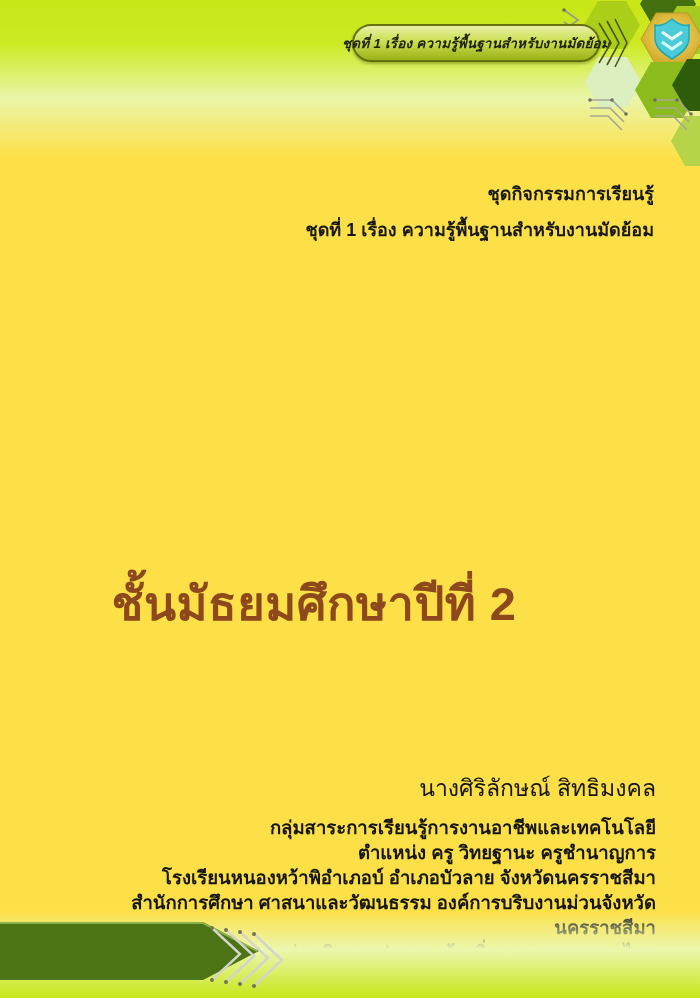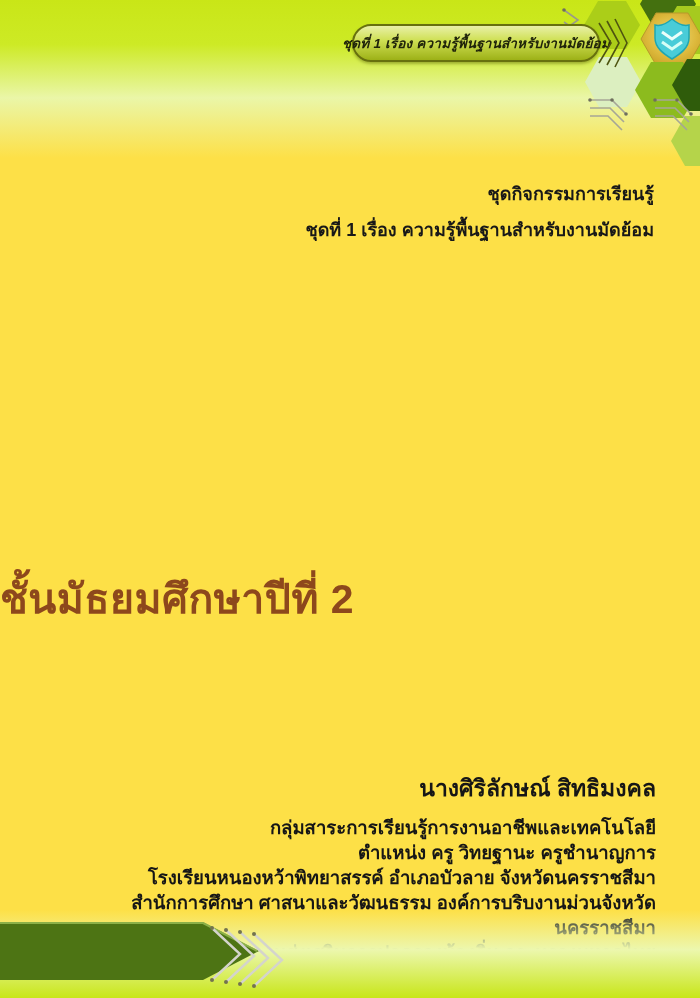--- a/index.html
+++ b/index.html
@@ -30,29 +30,29 @@
   .banner-chevrons{position:absolute;left:596px;top:17px;width:36px;height:52px;}
   
   .header-block{
     position:absolute;top:166px;right:46px;left:40px;
     text-align:right;color:#181818;font-weight:bold;
     font-size:18px;line-height:36px;margin-top:10px;
   }
   
   .grade-title{
     position:absolute;top:566px;left:0;width:628px;
-    text-align:left;font-size:41px;font-weight:bold;color:#8d481c;
+    text-align:center;font-size:47px;font-weight:bold;color:#8d481c;
     letter-spacing:.5px;
   }
   
   .author-block{
     position:absolute;top:770px;right:44px;left:30px;
     text-align:right;color:#161616;
   }
-  .author-name{font-size:23px;font-weight:bold;margin-bottom:9px;}
+  .author-name{font-size:23px;font-weight:normal;margin-bottom:9px;}
   .author-line{font-size:18.5px;font-weight:600;line-height:25px;}
   
   .bottom-band{
     position:absolute;left:0;bottom:0;width:700px;height:88px;
     background:linear-gradient(180deg,rgba(255,255,255,0) 0%,#ecf7ae 45%,#c8e618 100%);
   }
   .bottom-arrow{position:absolute;left:0;top:914px;width:330px;height:78px;}
 </style>
 </head>
 <body>
@@ -126,21 +126,21 @@
     <div>ชุดกิจกรรมการเรียนรู้</div>
     <div>ชุดที่ 1 เรื่อง ความรู้พื้นฐานสำหรับงานมัดย้อม</div>
   </div>
 
   <div class="grade-title">ชั้นมัธยมศึกษาปีที่ 2</div>
 
   <div class="author-block">
     <div class="author-name">นางศิริลักษณ์  สิทธิมงคล</div>
     <div class="author-line">กลุ่มสาระการเรียนรู้การงานอาชีพและเทคโนโลยี</div>
     <div class="author-line">ตำแหน่ง  ครู  วิทยฐานะ ครูชำนาญการ</div>
-    <div class="author-line">โรงเรียนหนองหว้าพิทยาสรรค์  อำเภอบัวลาย  จังหวัดนครราชสีมา</div>
+    <div class="author-line">โรงเรียนหนองหว้าพิอำเภอบ์  อำเภอบัวลาย  จังหวัดนครราชสีมา</div>
     <div class="author-line">สำนักการศึกษา ศาสนาและวัฒนธรรม  องค์การบริบงานม่วนจังหวัดนครราชสีมา</div>
     <div class="author-line">กรมส่งเสริมการปกครองท้องถิ่น  กระทรวงมหาดไทย</div>
   </div>
 
   <div class="bottom-band"></div>
 
   <svg class="bottom-arrow" viewBox="0 0 330 78" xmlns="http://www.w3.org/2000/svg">
     <polygon points="0,8 203,8 259,37 203,66 0,66" fill="#4d7414"></polygon>
     <path d="M0,9 L203,9 L257,37" fill="none" stroke="#9bbf55" stroke-width="2" opacity="0.8"></path>
     <g fill="none" stroke="#d4d4cc" stroke-width="2.4">

